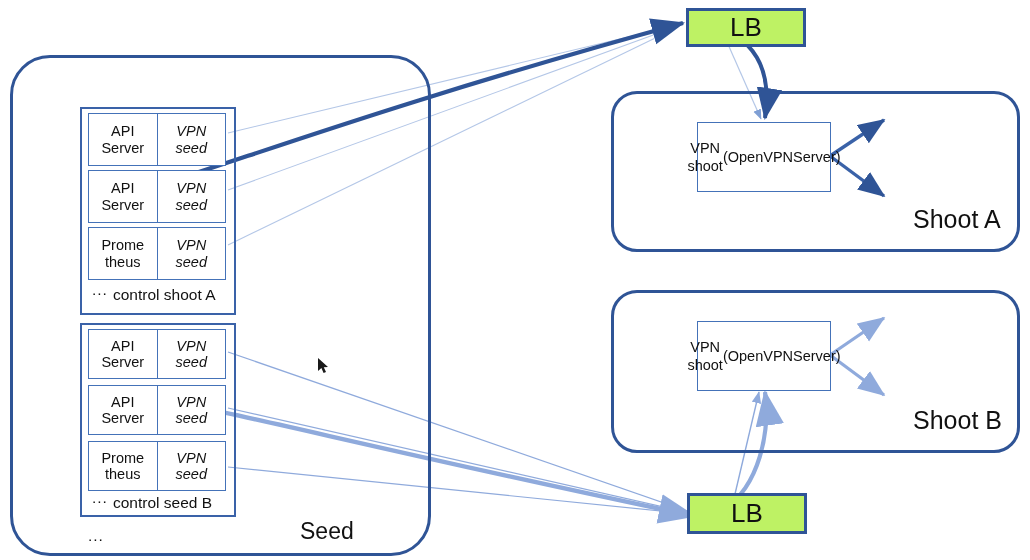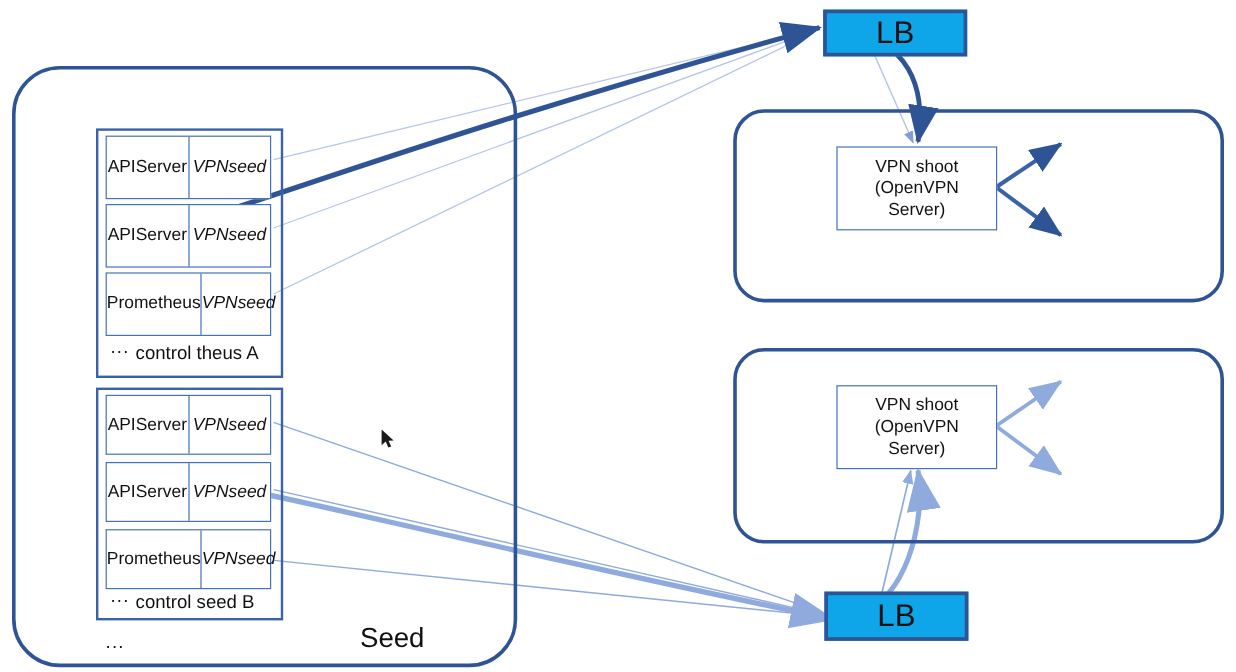--- a/index.html
+++ b/index.html
@@ -5,40 +5,40 @@
   html,body{margin:0;padding:0;background:#ffffff;}
   body{width:1030px;height:560px;overflow:hidden;
        font-family:"Liberation Sans","DejaVu Sans",sans-serif;}
   #stage{position:relative;width:1030px;height:560px;background:#fff;}
   #wires{position:absolute;left:0;top:0;width:1030px;height:560px;}
 
   .cp-outer{position:absolute;border:2px solid #3a62a8;background:transparent;}
   .cp-inner{position:absolute;border:1.5px solid #4472b8;background:#fff;
             display:flex;}
   .pod-cell{flex:1;border-right:1.5px solid #4472b8;display:flex;
-            flex-direction:row;align-items:center;justify-content:center;
+            flex-direction:column;align-items:center;justify-content:center;
             font-size:14.5px;color:#111;line-height:1.12;text-align:center;}
   .pod-cell:last-child{border-right:none;font-style:italic;}
   .cp-label{position:absolute;font-size:15.5px;color:#111;white-space:nowrap;}
 
   .seed-box{position:absolute;border:3px solid #2f5496;border-radius:40px;
             background:transparent;}
   .seed-label{position:absolute;font-size:23px;color:#111;}
   .dots-below{position:absolute;font-size:15.5px;color:#111;letter-spacing:1px;}
 
   .shoot-box{position:absolute;border:3px solid #2f5496;border-radius:26px;
              background:transparent;}
   .shoot-label{position:absolute;font-size:25px;color:#111;font-weight:400;}
 
   .vpn-shoot{position:absolute;border:1.8px solid #4472b8;background:#fff;
-             display:flex;flex-direction:column;align-items:center;
+             display:flex;flex-direction:row;align-items:center;
              justify-content:center;font-size:14.5px;color:#111;
              line-height:1.25;text-align:center;}
 
-  .lb-box{position:absolute;border:3px solid #2f5496;background:#0ea5e9;
+  .lb-box{position:absolute;border:3px solid #2f5496;background:#bef264;
           display:flex;align-items:center;justify-content:center;}
   .lb-text{font-size:26px;color:#111;}
 
   .cursor{position:absolute;width:14px;height:18px;}
 </style>
 </head>
 <body>
 
 <div id="stage">
 
@@ -117,21 +117,21 @@
       <span>Prome</span>
       <span>theus</span>
     </div>
     <div class="pod-cell">
       <span>VPN</span>
       <span>seed</span>
     </div>
   </div>
 
   <div class="cp-label" style="left:92px;top:281px;letter-spacing:1px;">...</div>
-  <div class="cp-label" style="left:113px;top:286px;">control theus A</div>
+  <div class="cp-label" style="left:113px;top:286px;">control shoot A</div>
 
   <div class="cp-outer" style="left:80px;top:323px;width:152px;height:190px;"></div>
 
   <div class="cp-inner" style="left:88px;top:329px;width:136px;height:48px;">
     <div class="pod-cell">
       <span>API</span>
       <span>Server</span>
     </div>
     <div class="pod-cell">
       <span>VPN</span>
@@ -171,25 +171,27 @@
   <div class="lb-box" style="left:687px;top:493px;width:114px;height:35px;">
     <span class="lb-text">LB</span>
   </div>
 
   <div class="shoot-box" style="left:611px;top:91px;width:403px;height:155px;"></div>
   <div class="vpn-shoot" style="left:697px;top:122px;width:132px;height:68px;">
     <span>VPN shoot</span>
     <span>(OpenVPN</span>
     <span>Server)</span>
   </div>
+  <div class="shoot-label" style="left:913px;top:205px;">Shoot A</div>
 
   <div class="shoot-box" style="left:611px;top:290px;width:403px;height:157px;"></div>
   <div class="vpn-shoot" style="left:697px;top:321px;width:132px;height:68px;">
     <span>VPN shoot</span>
     <span>(OpenVPN</span>
     <span>Server)</span>
   </div>
+  <div class="shoot-label" style="left:913px;top:406px;">Shoot B</div>
 
   <svg class="cursor" style="left:317px;top:357px;" viewBox="0 0 14 18">
     <path d="M1,1 L1,14 L4.4,11 L6.6,16 L9,15 L6.8,10.2 L11,10 z" fill="#1a1a1a"></path>
   </svg>
 
 </div>
 
 </body></html>

